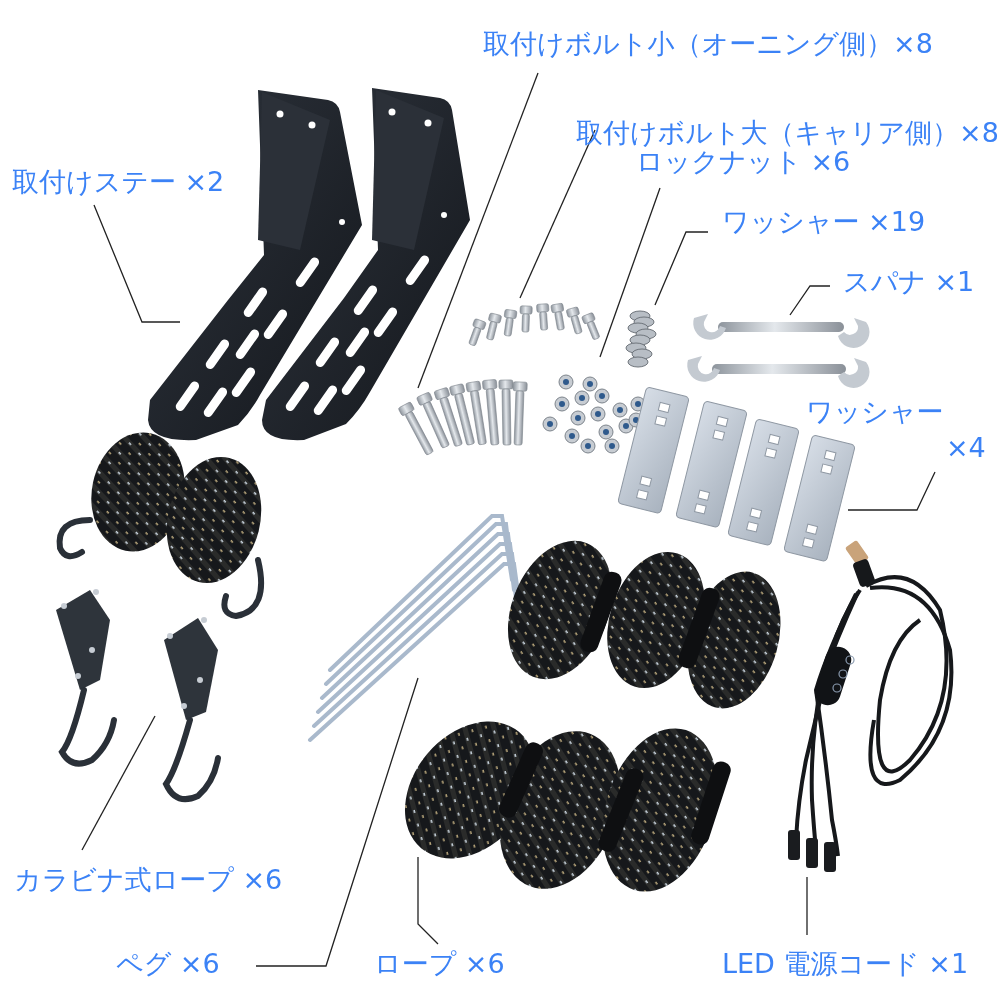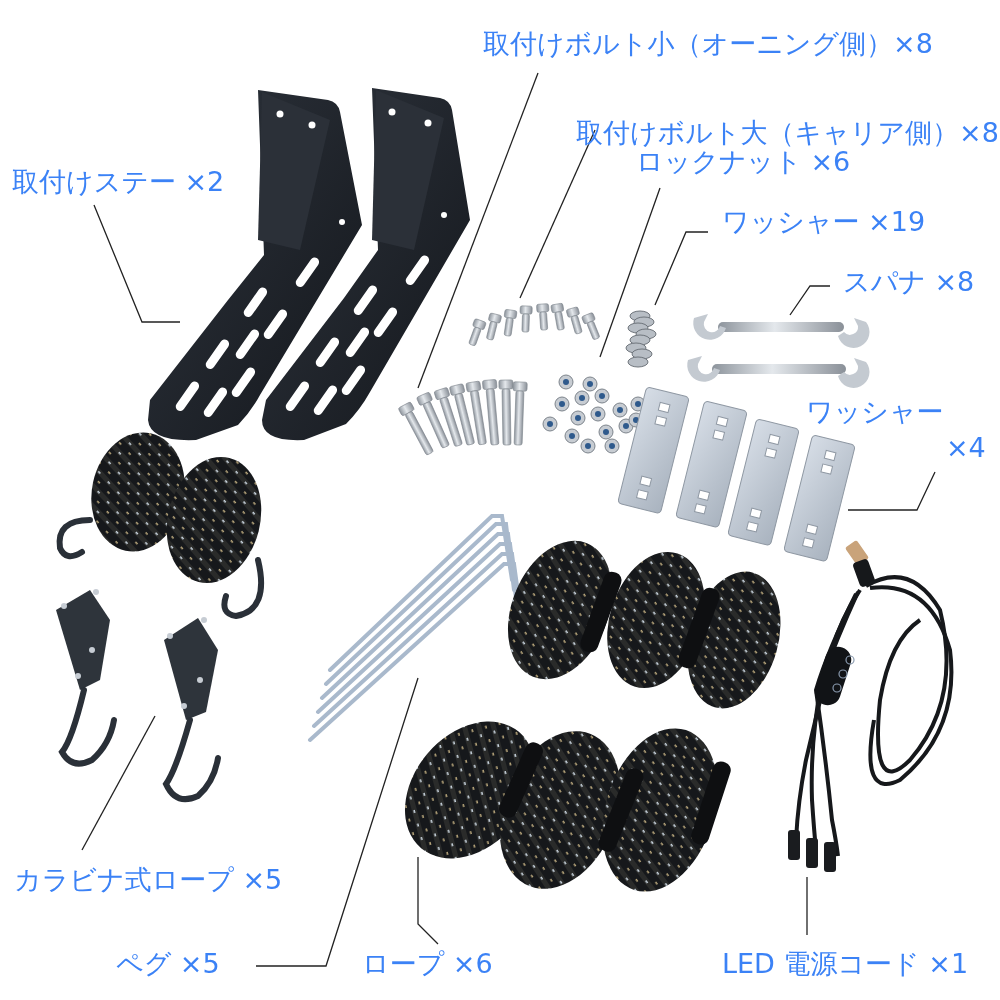--- a/index.html
+++ b/index.html
@@ -317,19 +317,19 @@
     <polyline points="418,857 418,924 438,944"></polyline>
     <line x1="807" y1="877" x2="807" y2="935"></line>
   </g>
 </svg>
 
 <div class="label" style="left:12px; top:168px;">取付けステー ×2</div>
 <div class="label" style="left:483px; top:30px;">取付けボルト小（オーニング側）×8</div>
 <div class="label" style="left:576px; top:72px;margin-top:47px;">取付けボルト大（キャリア側）×8</div>
 <div class="label" style="left:636px; top:148px;">ロックナット ×6</div>
 <div class="label" style="left:722px; top:208px;">ワッシャー ×19</div>
-<div class="label" style="left:843px; top:268px;">スパナ ×8</div>
+<div class="label" style="left:843px; top:268px;">スパナ ×1</div>
 <div class="label" style="left:806px; top:398px;">ワッシャー</div>
 <div class="label" style="left:946px; top:434px;">×4</div>
-<div class="label" style="left:14px; top:866px;">カラビナ式ロープ ×5</div>
-<div class="label" style="left:116px; top:950px;">ペグ ×5</div>
-<div class="label" style="left:362px; top:950px;">ロープ ×6</div>
+<div class="label" style="left:14px; top:866px;">カラビナ式ロープ ×6</div>
+<div class="label" style="left:116px; top:950px;">ペグ ×6</div>
+<div class="label" style="left:374px; top:950px;">ロープ ×6</div>
 <div class="label" style="left:722px; top:950px;">LED 電源コード ×1</div>
 
 </body></html>

